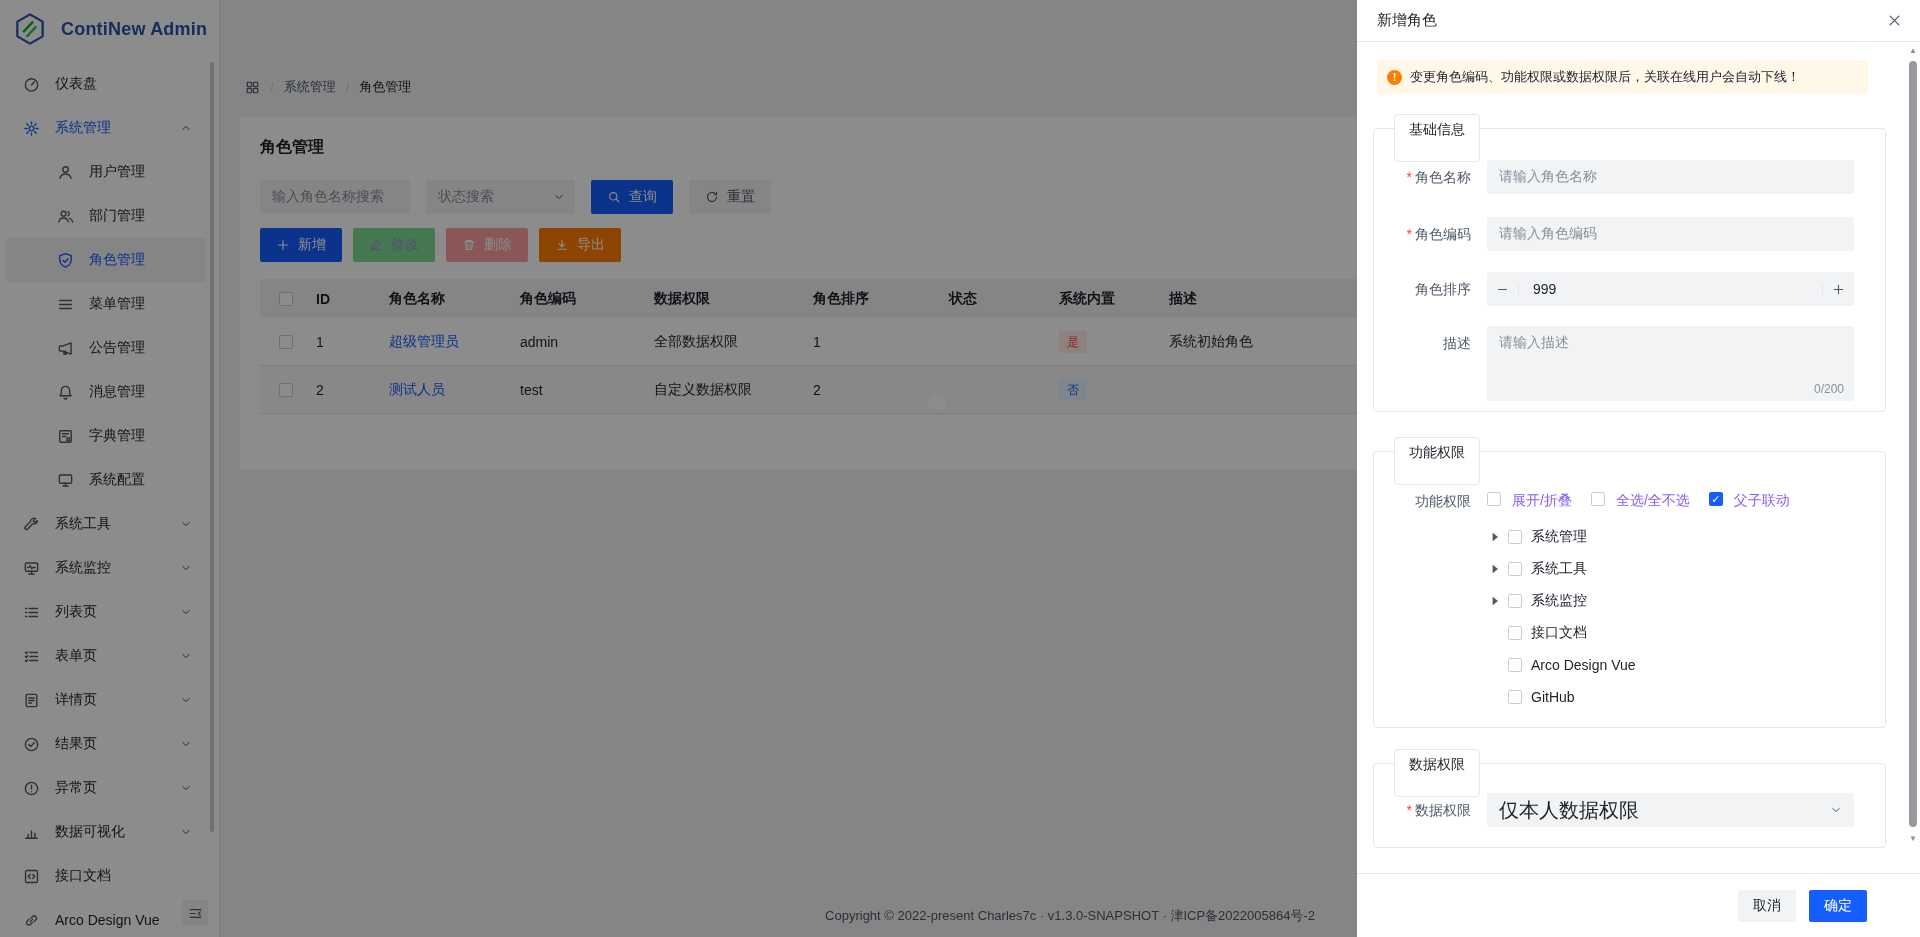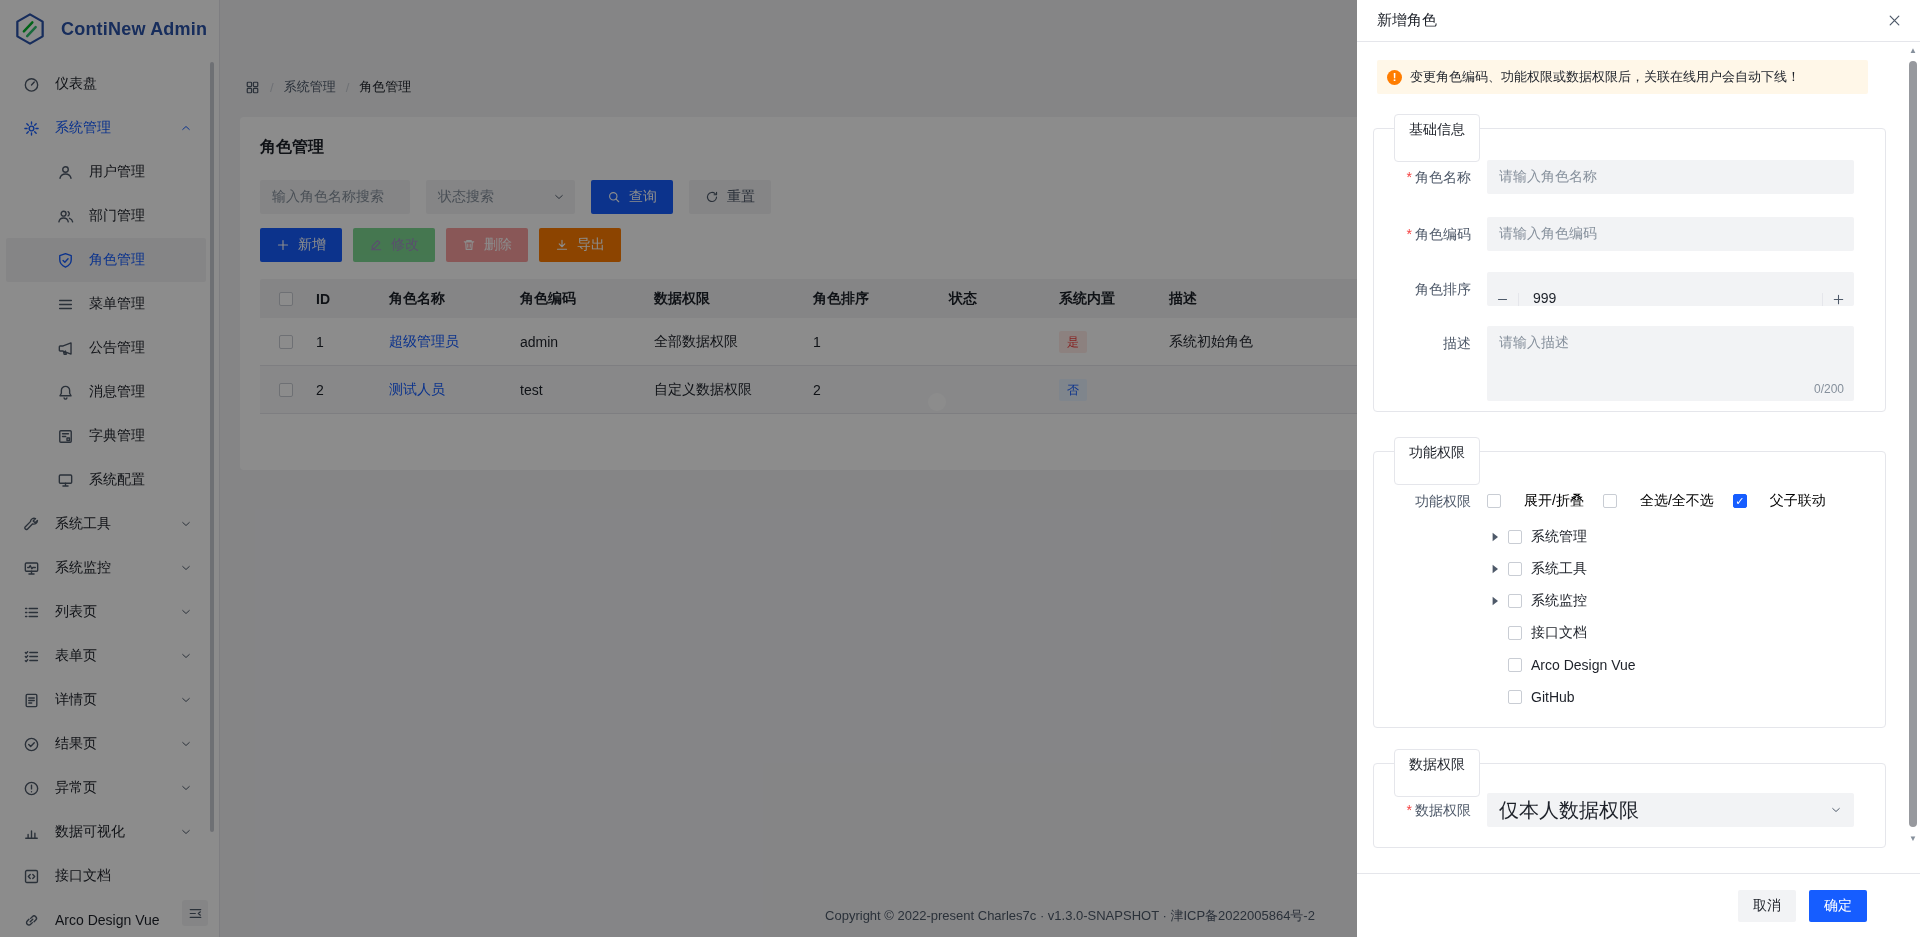--- a/index.html
+++ b/index.html
@@ -74,30 +74,30 @@
   .fs{position:absolute;left:16px;width:513px;border:1px solid #E5E6EB;border-radius:4px}
   .fs1{top:128px;height:284px}
   .fs2{top:451px;height:277px}
   .fs3{top:763px;height:85px}
   .legend{position:absolute;top:-15px;left:20px;height:48px;line-height:28px;padding:0 14px;background:#fff;border:1px solid #E5E6EB;border-radius:4px;font-size:14px;color:#1D2129}
   .frow{position:absolute;left:0;display:flex}
   .flabel{width:97px;text-align:right;font-size:14px;color:#4E5969;line-height:34px;flex:none;white-space:nowrap}
   .req::before{content:"*";color:#F53F3F;margin-right:3px}
   .fctl{margin-left:16px;width:367px}
   .fin{height:34px;background:#F2F3F5;border-radius:2px;display:flex;align-items:center;padding:0 12px;font-size:14px}
-  .num{height:34px;background:#F2F3F5;border-radius:2px;display:flex;align-items:flex-end}
+  .num{height:34px;background:#F2F3F5;border-radius:2px;display:flex;align-items:center}
   .nbtn{width:32px;display:flex;align-items:center;justify-content:center;color:#4E5969;font-size:15px;cursor:pointer;flex:none}
   .nbtn.minus{border-right:1px solid #E5E6EB}
   .nbtn.plus{border-left:1px solid #E5E6EB}
   .nval{flex:1;display:flex;align-items:center;padding-left:14px;color:#1D2129}
   .txa{height:75px;background:#F2F3F5;border-radius:2px;position:relative;padding:8px 12px;font-size:14px}
   .counter{position:absolute;right:10px;bottom:5px;font-size:12px;color:#86909C}
   .permlabel{position:absolute;left:0;top:35px;width:97px;text-align:right;font-size:14px;color:#4E5969;line-height:28px}
   .cbrow{position:absolute;left:113px;top:35px;height:28px;display:flex;align-items:center;gap:19px}
-  .copt{display:flex;align-items:center;gap:23px;cursor:pointer;color:#000000}
+  .copt{display:flex;gap:11px;cursor:pointer;color:#8b5cf6}
   .ccb{width:14px;height:14px;border:1px solid #C9CDD4;border-radius:2px;background:#fff;flex:none}
   .ccb.on{background:#165DFF;border-color:#165DFF;color:#fff;font-size:11px;line-height:13px;text-align:center}
   .ccb.on::before{content:"\2713"}
   .tree{position:absolute;left:113px;top:69px}
   .tnode{height:32px;display:flex;align-items:center;cursor:pointer}
   .tcaret{width:16px;height:16px;color:#4E5969;margin-right:5px;flex:none}
   .tnode .ccb{margin-right:9px}
   .selbox{height:34px;background:#F2F3F5;border-radius:2px;display:flex;align-items:center;justify-content:space-between;padding:0 12px;font-size:20px;color:#1D2129;cursor:pointer}
   .selbox .chev{width:12px;height:12px;color:#4E5969}
   .d-foot{position:absolute;left:0;bottom:0;width:563px;height:64px;border-top:1px solid #E5E6EB;display:flex;align-items:center;justify-content:flex-end;gap:13px;padding-right:53px;background:#fff}

